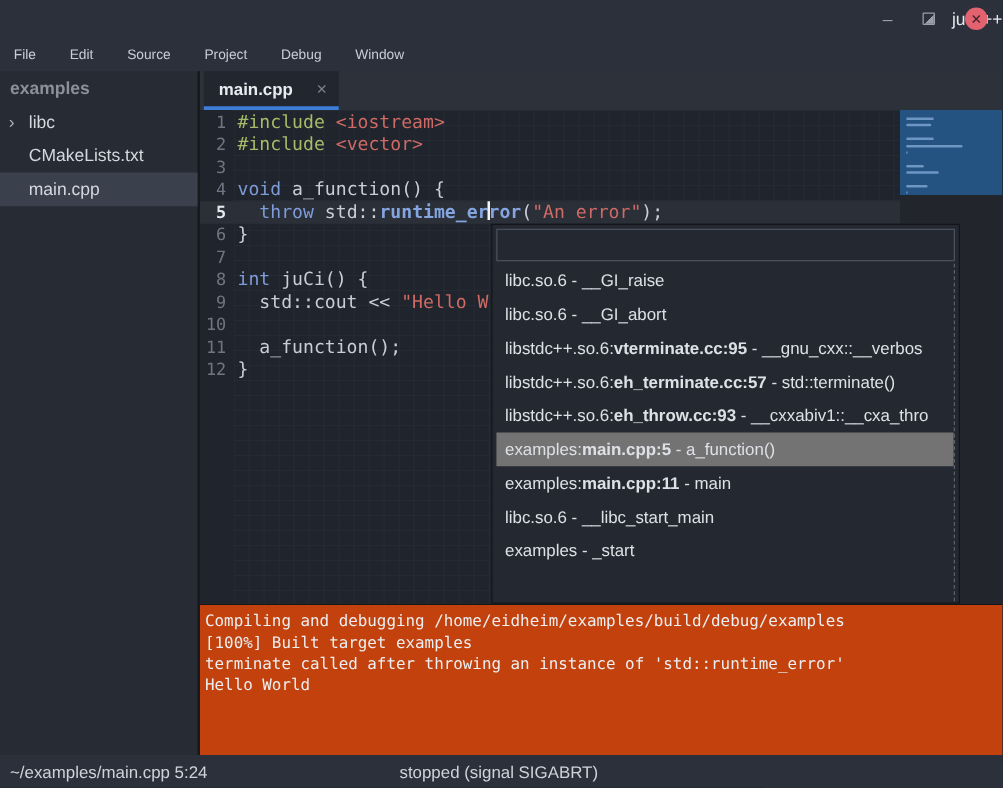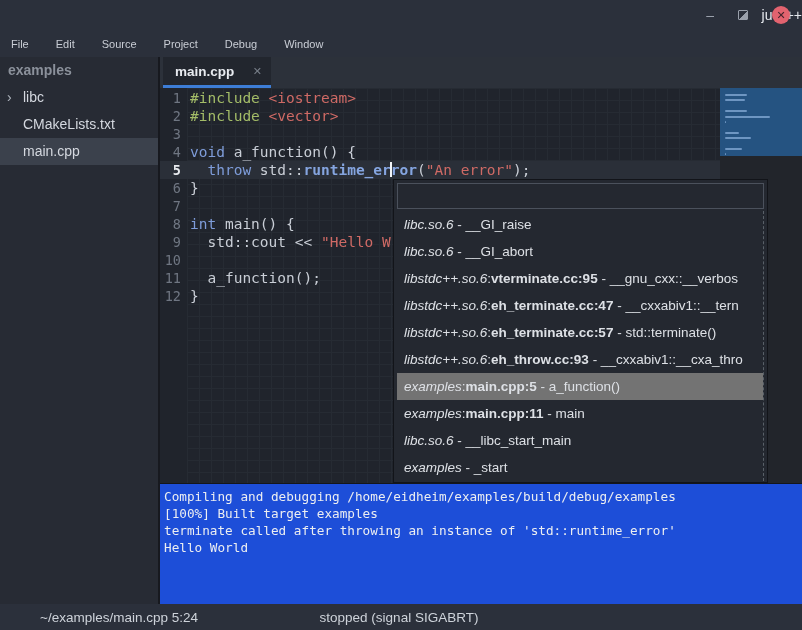--- a/index.html
+++ b/index.html
@@ -73,32 +73,32 @@
   
   .popup{position:absolute;left:233px;top:91px;width:375px;height:304px;background:#242830;
          border:1px solid #121419;box-sizing:border-box;padding:3px;z-index:5;}
   .p-entry{display:block;width:100%;height:26px;box-sizing:border-box;background:#242830;
            border:1px solid #4b515c;margin:0 0 2px 0;outline:none;color:#dde0e5;
            font-family:"Liberation Sans","DejaVu Sans",sans-serif;font-size:13px;padding:0 6px;}
   .p-list{height:270px;box-sizing:border-box;border-right:1px dashed #596068;overflow:hidden;}
   .p-row{height:27px;line-height:27px;padding-left:7px;color:#dde0e5;font-size:13.5px;
          white-space:nowrap;overflow:hidden;cursor:default;}
   .p-row.selected{background:#737373;}
-  .p-mod{font-style:italic;}
+  .p-mod{}
   .p-file{font-weight:bold;}
 
   
-  .terminal{height:121px;background:#1d4ed8;border-top:1px solid #14161b;box-sizing:border-box;
+  .terminal{height:121px;background:#c2410c;border-top:1px solid #14161b;box-sizing:border-box;
             font-family:"DejaVu Sans Mono","Liberation Mono",monospace;font-size:12.7px;
             color:#eceef1;padding:4px 0 0 4px;flex:0 0 auto;overflow:hidden;}
   .t-line{height:17px;line-height:17px;white-space:pre;}
 
   
   .statusbar{height:26px;background:#2b303b;position:relative;display:flex;align-items:center;
-             font-size:13.5px;color:#ced3da;flex:0 0 auto;padding-left:32px;}
+             font-size:13.5px;color:#ced3da;flex:0 0 auto;}
   .sb-left{padding-left:8px;position:relative;z-index:1;}
   .sb-center{position:absolute;left:0;right:4px;text-align:center;}
 </style>
 </head>
 <body>
 
 <div class="window">
 
   <div class="titlebar">
     <div class="title">juCi++</div>
@@ -165,21 +165,21 @@
             <div class="line">
               <span class="ln">6</span>
               <span class="lt"><span class="tok-pl">}</span></span>
             </div>
             <div class="line">
               <span class="ln">7</span>
               <span class="lt"></span>
             </div>
             <div class="line">
               <span class="ln">8</span>
-              <span class="lt"><span class="tok-kw">int</span><span class="tok-pl"> main() {</span></span>
+              <span class="lt"><span class="tok-kw">int</span><span class="tok-pl"> juCi() {</span></span>
             </div>
             <div class="line">
               <span class="ln">9</span>
               <span class="lt"><span class="tok-pl">  std::cout &lt;&lt; </span><span class="tok-str">"Hello W</span></span>
             </div>
             <div class="line">
               <span class="ln">10</span>
               <span class="lt"></span>
             </div>
             <div class="line">
@@ -208,21 +208,20 @@
               <div class="mm-bar" style="width: 1.15px;"></div>
             </div>
         </div>
 
         <div class="popup">
           <input class="p-entry" value="" style="">
           <div class="p-list" id="plist">
               <div class="p-row"><span class="p-mod">libc.so.6</span> - __GI_raise</div>
               <div class="p-row"><span class="p-mod">libc.so.6</span> - __GI_abort</div>
               <div class="p-row"><span class="p-mod">libstdc++.so.6</span>:<span class="p-file">vterminate.cc:95</span> - __gnu_cxx::__verbos</div>
-              <div class="p-row"><span class="p-mod">libstdc++.so.6</span>:<span class="p-file">eh_terminate.cc:47</span> - __cxxabiv1::__tern</div>
               <div class="p-row"><span class="p-mod">libstdc++.so.6</span>:<span class="p-file">eh_terminate.cc:57</span> - std::terminate()</div>
               <div class="p-row"><span class="p-mod">libstdc++.so.6</span>:<span class="p-file">eh_throw.cc:93</span> - __cxxabiv1::__cxa_thro</div>
               <div class="p-row selected"><span class="p-mod">examples</span>:<span class="p-file">main.cpp:5</span> - a_function()</div>
               <div class="p-row"><span class="p-mod">examples</span>:<span class="p-file">main.cpp:11</span> - main</div>
               <div class="p-row"><span class="p-mod">libc.so.6</span> - __libc_start_main</div>
               <div class="p-row"><span class="p-mod">examples</span> - _start</div>
             </div>
         </div>
       </div>
 

